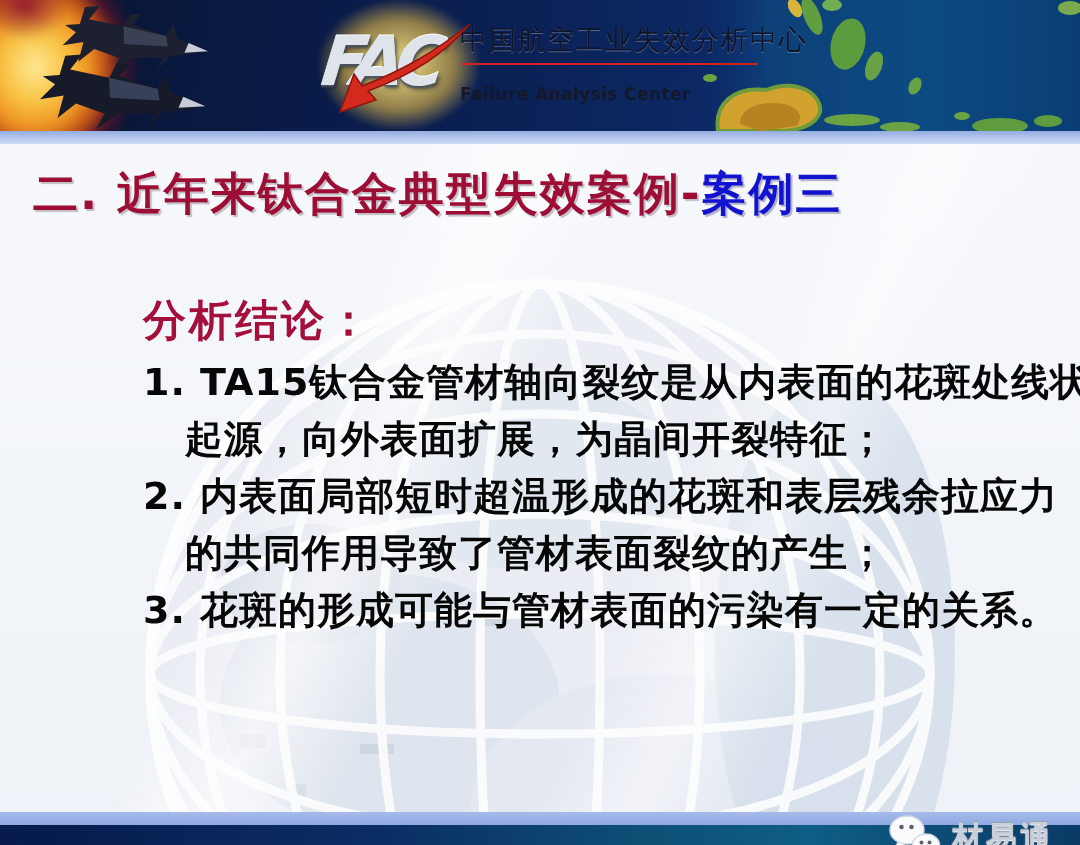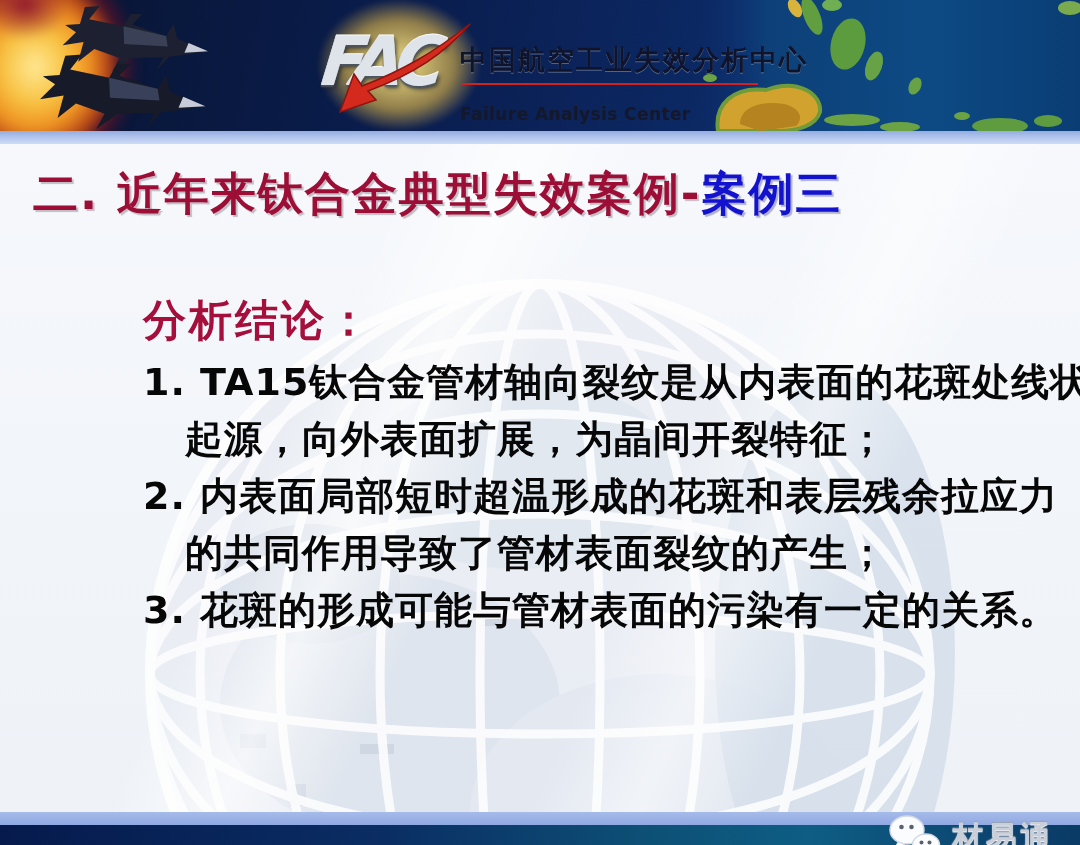--- a/index.html
+++ b/index.html
@@ -43,24 +43,23 @@
     font-style:italic; font-weight:900; font-size:68px; letter-spacing:-7px;
     color:#dfe3ea;
     text-shadow:0 2px 2px #4c5663, 0 -1px 0 #ffffff, 2px 3px 4px rgba(20,25,40,.7);
     transform:skewX(-6deg);
   }
   .logo-swoosh { position:absolute; left:0; top:0; }
 
   
   .org { position:absolute; left:460px; top:22px; z-index:3; }
   .org-cn {
-    font-size:27px; font-weight:700; color:#10142a; letter-spacing:2px;
+    font-size:27px; font-weight:400; color:#10142a; letter-spacing:2px;
     text-shadow:0 1px 0 rgba(200,215,240,.35);
     white-space:nowrap;
-    margin-top:20px;
   }
   .org-rule { width:296px; height:2px; background:#d32020; margin:5px 0 5px 2px; }
   .org-en {
     font-size:17px; font-weight:800; color:#14182a; line-height:19px; letter-spacing:.4px;
     white-space:nowrap;
     margin-top:20px;
   }
 
   
   .header-strip {

